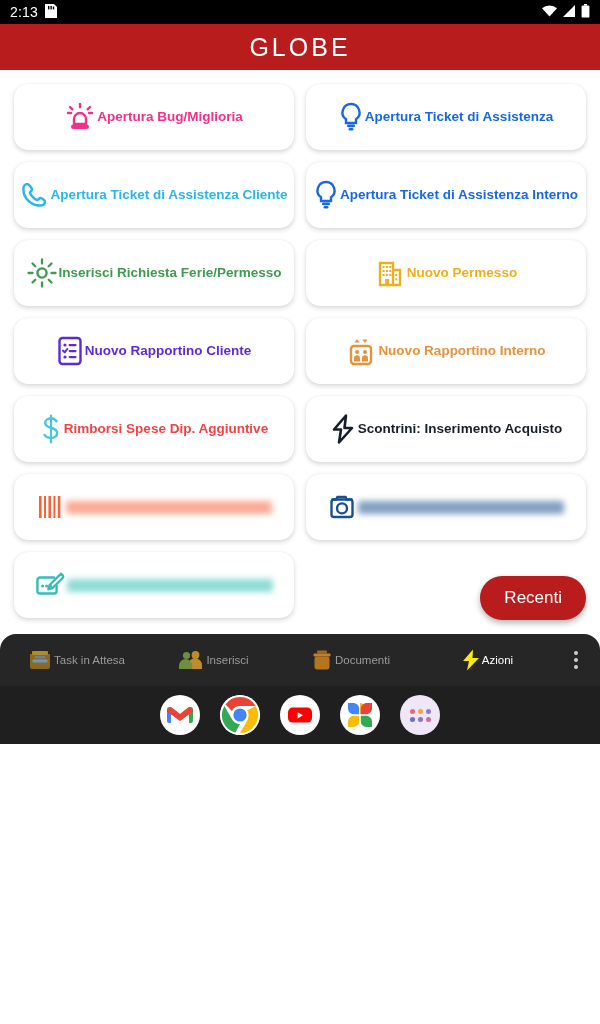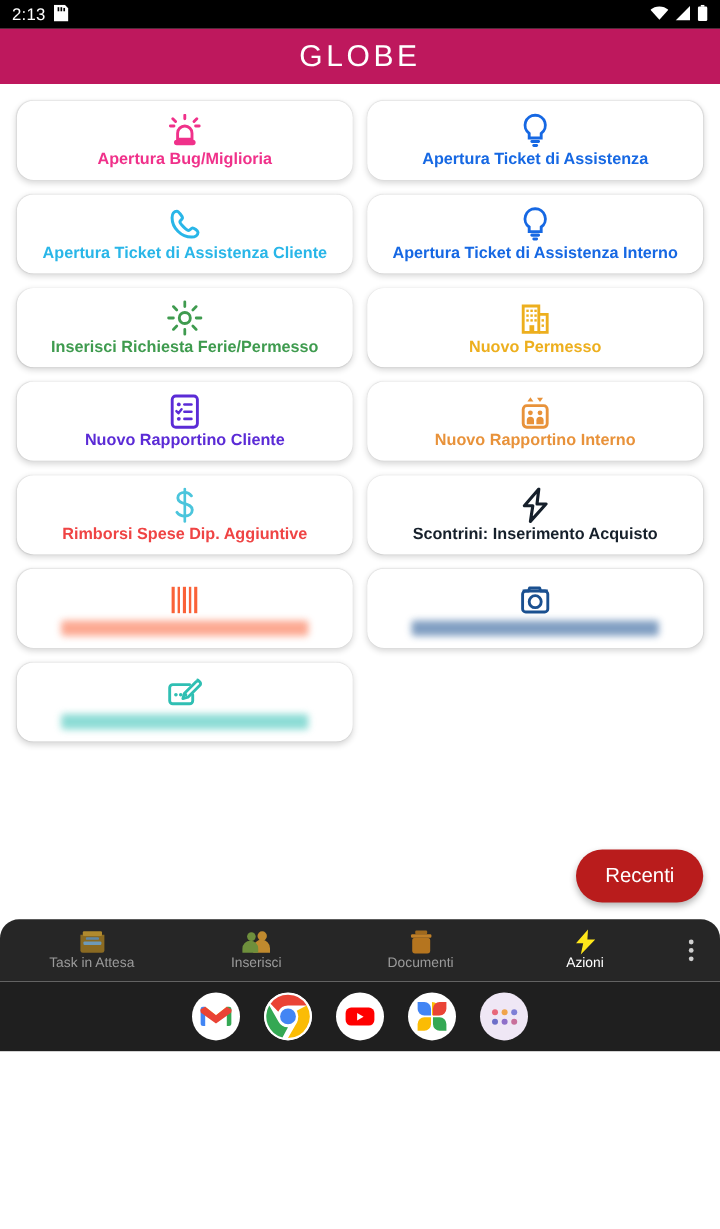--- a/index.html
+++ b/index.html
@@ -2,54 +2,54 @@
 <html><head>
 <meta charset="utf-8">
 <style>
   * { box-sizing: border-box; margin: 0; padding: 0; }
   html, body {
     width: 600px; height: 1024px;
     background: #ffffff;
     font-family: "Liberation Sans", sans-serif;
     overflow: hidden;
   }
-  .phone { position: relative; width: 600px; height: 876px; background:#fff; }
+  .phone { position: relative; width: 600px; height: 744px; background:#fff; }
 
   
   .statusbar {
     height: 24px; background:#000; color:#fff;
     display:flex; align-items:center; justify-content:space-between;
     padding: 0 10px; font-size: 14px;
   }
   .sb-left { display:flex; align-items:center; gap:7px; }
   .sb-right { display:flex; align-items:center; gap:5px; }
   .sb-time { font-size: 14px; letter-spacing:.2px; }
 
   
   .appbar {
-    height: 46px; background:#be185d;
+    height: 46px; background:#b91c1c;
     display:flex; align-items:center; justify-content:center;
   }
   .appbar-title {
     color:#fff; font-size: 25px; font-weight:400;
     letter-spacing: 3px;
   }
 
   
   .grid {
     padding: 8px 8px 0 8px;
     display:flex; flex-wrap: wrap;
     align-content: flex-start;
   }
   .cell { width: 50%; padding: 6px; }
   .card {
     background:#fff; border-radius: 14px;
     box-shadow: 0 2px 5px rgba(0,0,0,.16), 0 0 1px rgba(0,0,0,.10);
     height: 66px;
-    display:flex; flex-direction:column;
+    display:flex; flex-direction:row;
     align-items:center; justify-content:center;
     gap: 2px; padding: 6px 8px;
   }
   .card .ico { height: 30px; display:flex; align-items:center; justify-content:center; }
   .card .lbl {
     font-size: 13.5px; font-weight: bold; text-align:center;
     line-height: 1.05; white-space: nowrap;
   }
   
   .lbl-blur {
@@ -72,21 +72,21 @@
 
   
   .bottomnav {
     position:absolute; left:0; right:0; bottom: 58px;
     height: 52px; background:#262626;
     border-top-left-radius: 16px; border-top-right-radius: 16px;
     display:flex; align-items:center;
     padding: 0 4px 0 8px;
   }
   .navitem {
-    flex:1; display:flex; flex-direction:column;
+    flex:1; display:flex; 
     align-items:center; justify-content:center; gap:2px;
     height:100%;
   }
   .navitem .nlabel { font-size: 11.5px; color:#9b9b9b; }
   .navitem.active .nlabel { color:#ffffff; }
   .navicon { height:20px; display:flex; align-items:center; justify-content:center; }
   .overflow {
     width: 40px; display:flex; flex-direction:column;
     align-items:center; justify-content:center; gap:3px;
   }

